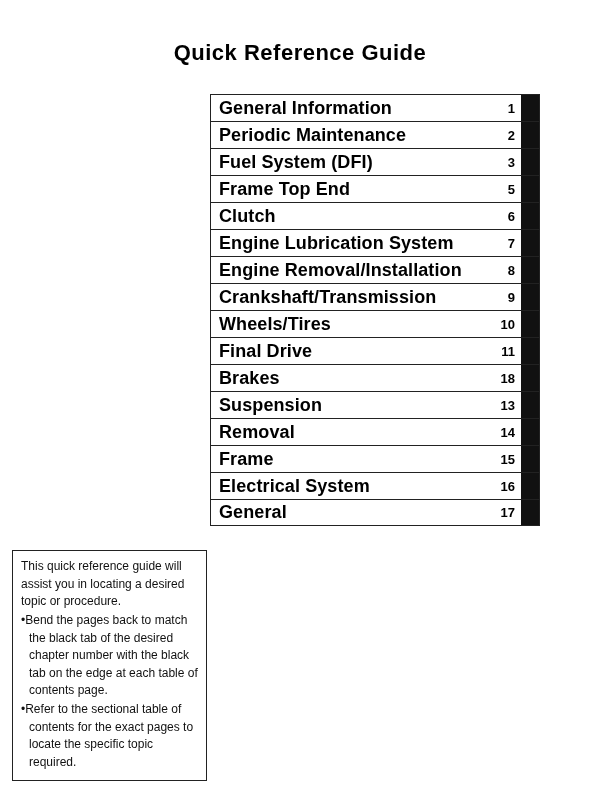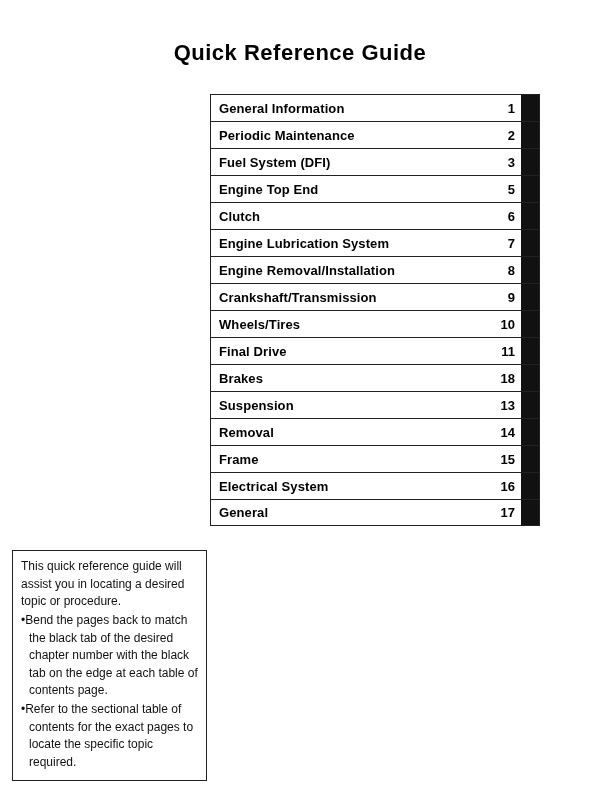--- a/index.html
+++ b/index.html
@@ -35,21 +35,21 @@
       border-bottom: none;
       background: #fff;
       height: 27px;
       position: relative;
     }
     .row:last-child {
       border-bottom: 1.5px solid #222;
     }
     .row-label {
       flex: 1;
-      font-size: 13px;
+      font-size: 18px;
       font-weight: bold;
       padding-left: 8px;
       letter-spacing: 0.1px;
     }
     .row-num {
       min-width: 28px;
       text-align: right;
       font-size: 13px;
       font-weight: bold;
       padding-right: 6px;
@@ -100,21 +100,21 @@
         <span class="row-label">Periodic Maintenance</span>
         <span class="row-num">2</span>
         <div class="row-tab"></div>
       </div>
       <div class="row">
         <span class="row-label">Fuel System (DFI)</span>
         <span class="row-num">3</span>
         <div class="row-tab"></div>
       </div>
       <div class="row">
-        <span class="row-label">Engine Top End</span>
+        <span class="row-label">Frame Top End</span>
         <span class="row-num">5</span>
         <div class="row-tab"></div>
       </div>
       <div class="row">
         <span class="row-label">Clutch</span>
         <span class="row-num">6</span>
         <div class="row-tab"></div>
       </div>
       <div class="row">
         <span class="row-label">Engine Lubrication System</span>

